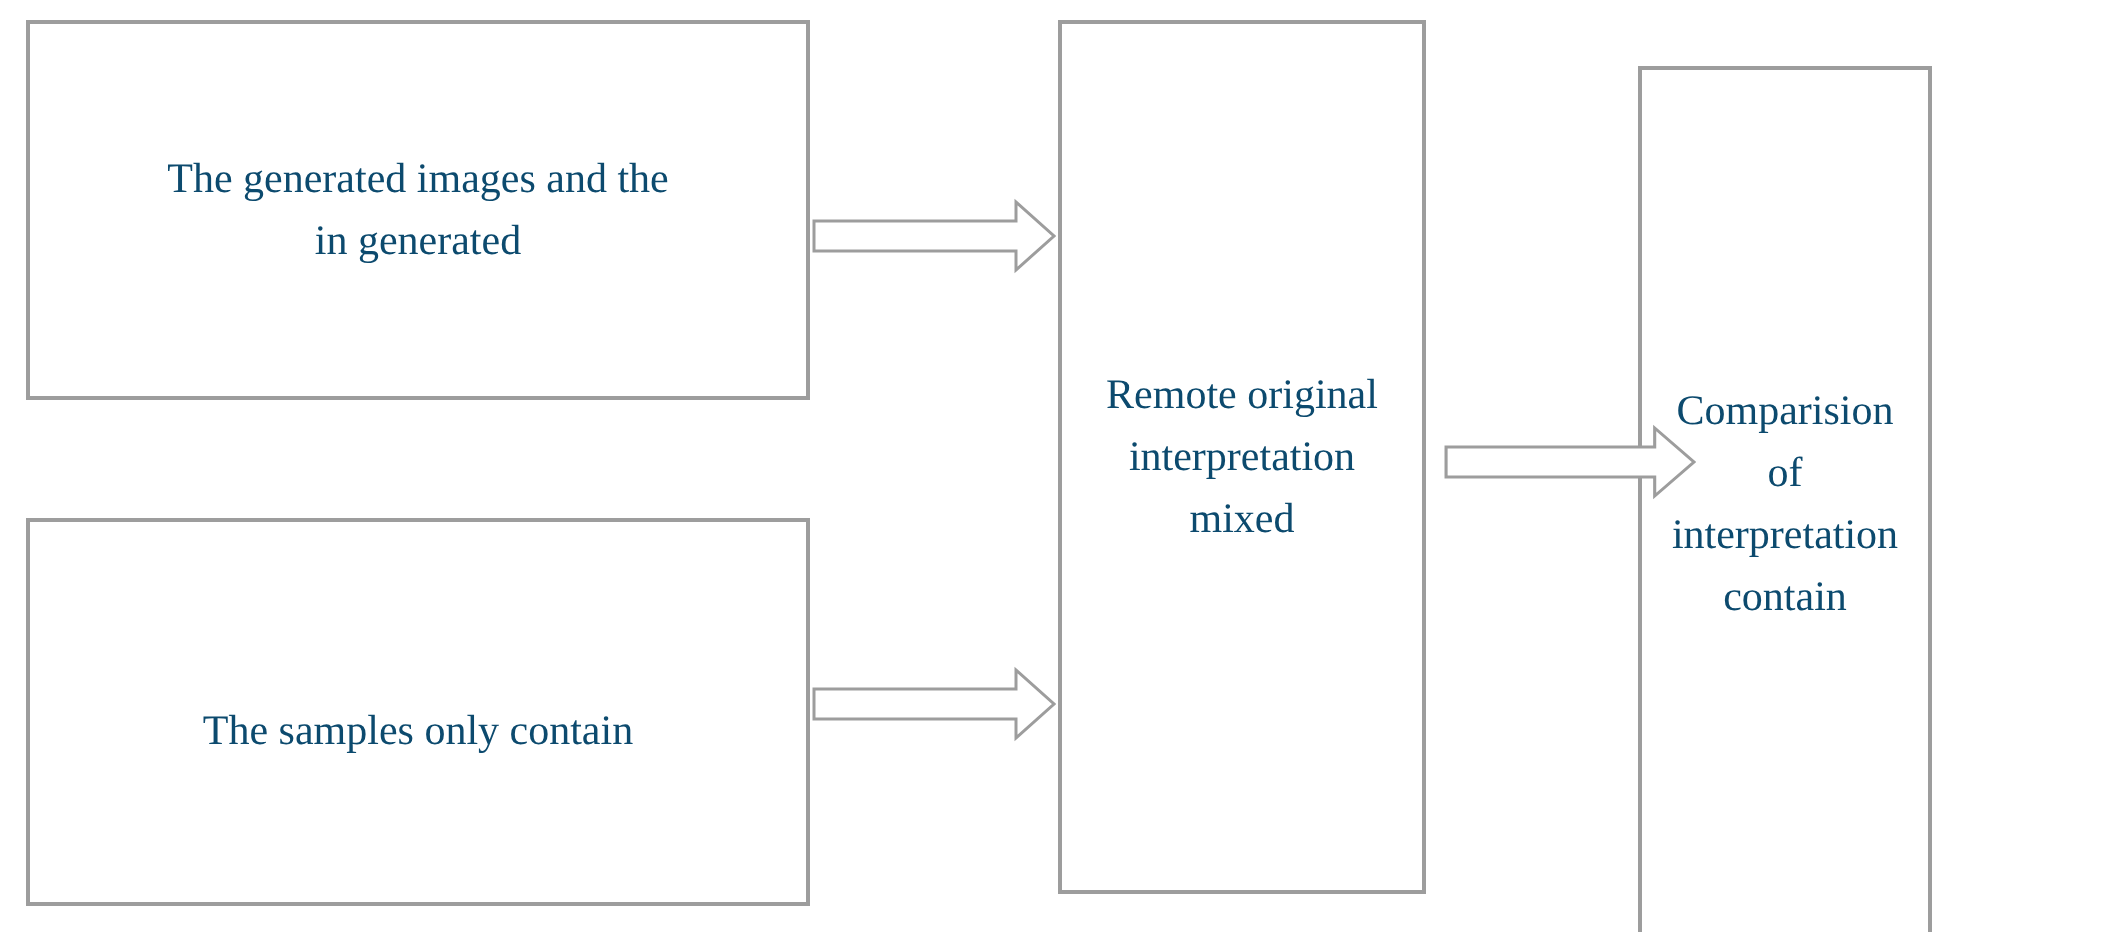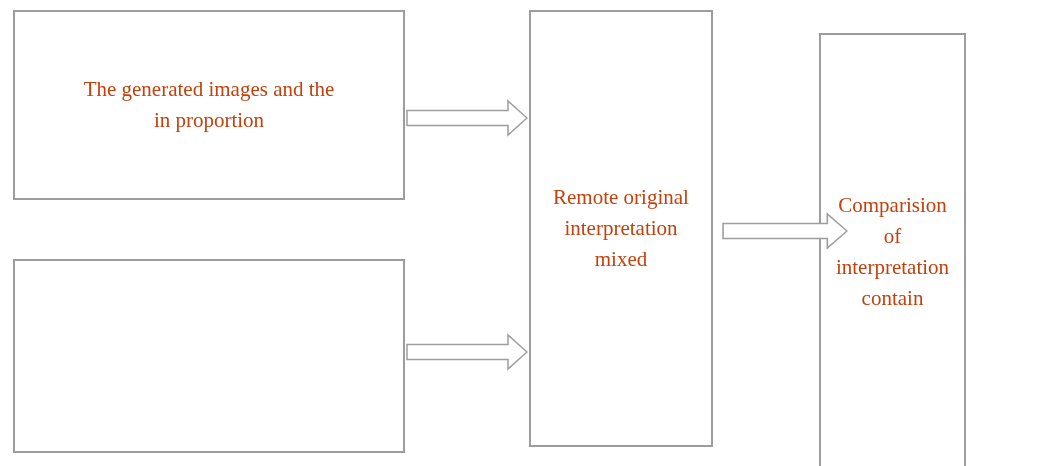--- a/index.html
+++ b/index.html
@@ -7,21 +7,21 @@
     margin: 0;
     padding: 0;
     background: #ffffff;
   }
   .canvas {
     position: relative;
     width: 1053px;
     height: 466px;
     background: #ffffff;
     font-family: "Liberation Serif", "DejaVu Serif", serif;
-    color: #c2410c;
+    color: #0c4a6e;
     overflow: hidden;
   }
   .box {
     position: absolute;
     border: 2px solid #9d9d9d;
     background: #ffffff;
     display: flex;
     flex-direction: column;
     justify-content: center;
     align-items: center;
@@ -73,24 +73,25 @@
     stroke-linejoin: miter;
   }
 </style>
 </head>
 <body>
 
 <div class="canvas">
 
   <div class="box box-mixed">
     <div class="line">The generated images and the</div>
-    <div class="line">in proportion</div>
+    <div class="line">in generated</div>
   </div>
 
   <div class="box box-unmixed">
+    <div class="line">The samples only contain</div>
   </div>
 
   <div class="box box-model">
     <div class="line">Remote original</div>
     <div class="line">interpretation</div>
     <div class="line">mixed</div>
   </div>
 
   <div class="box box-comparison">
     <div class="line">Comparision</div>

